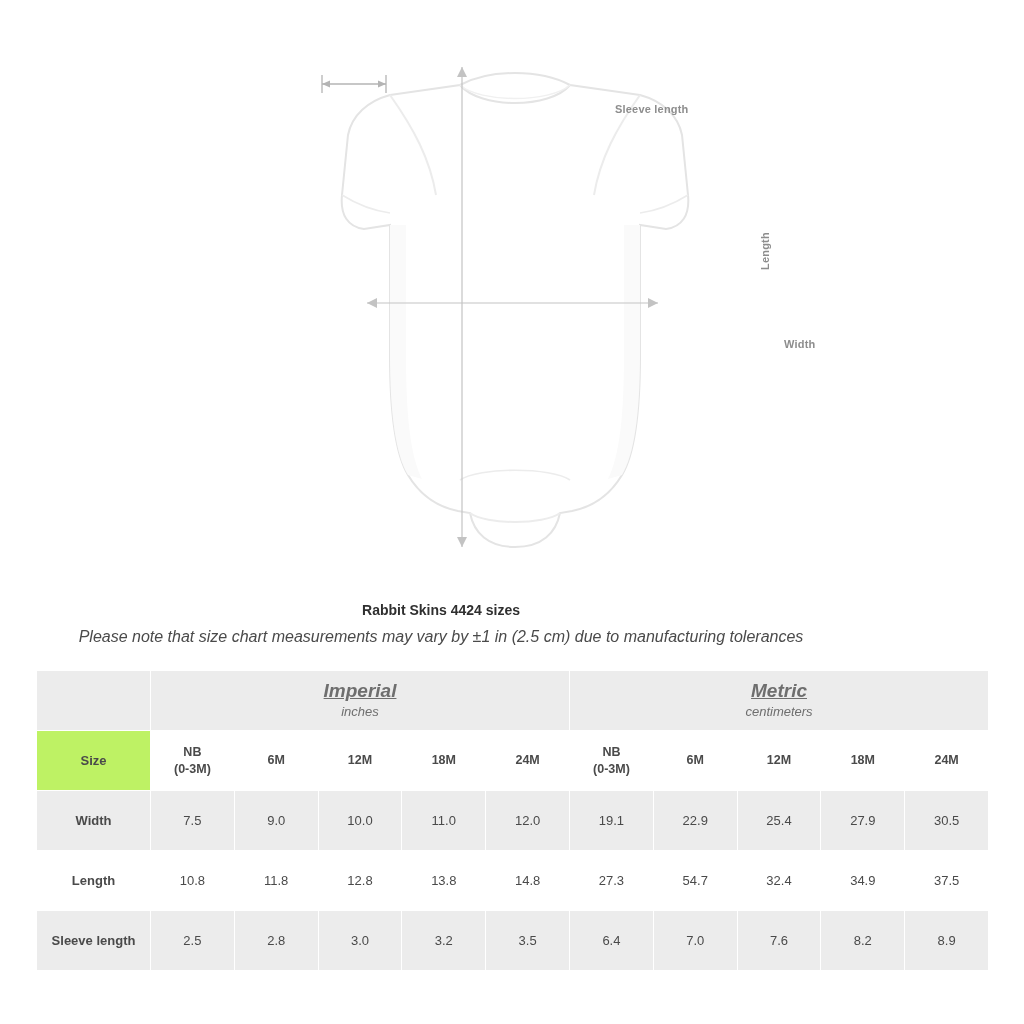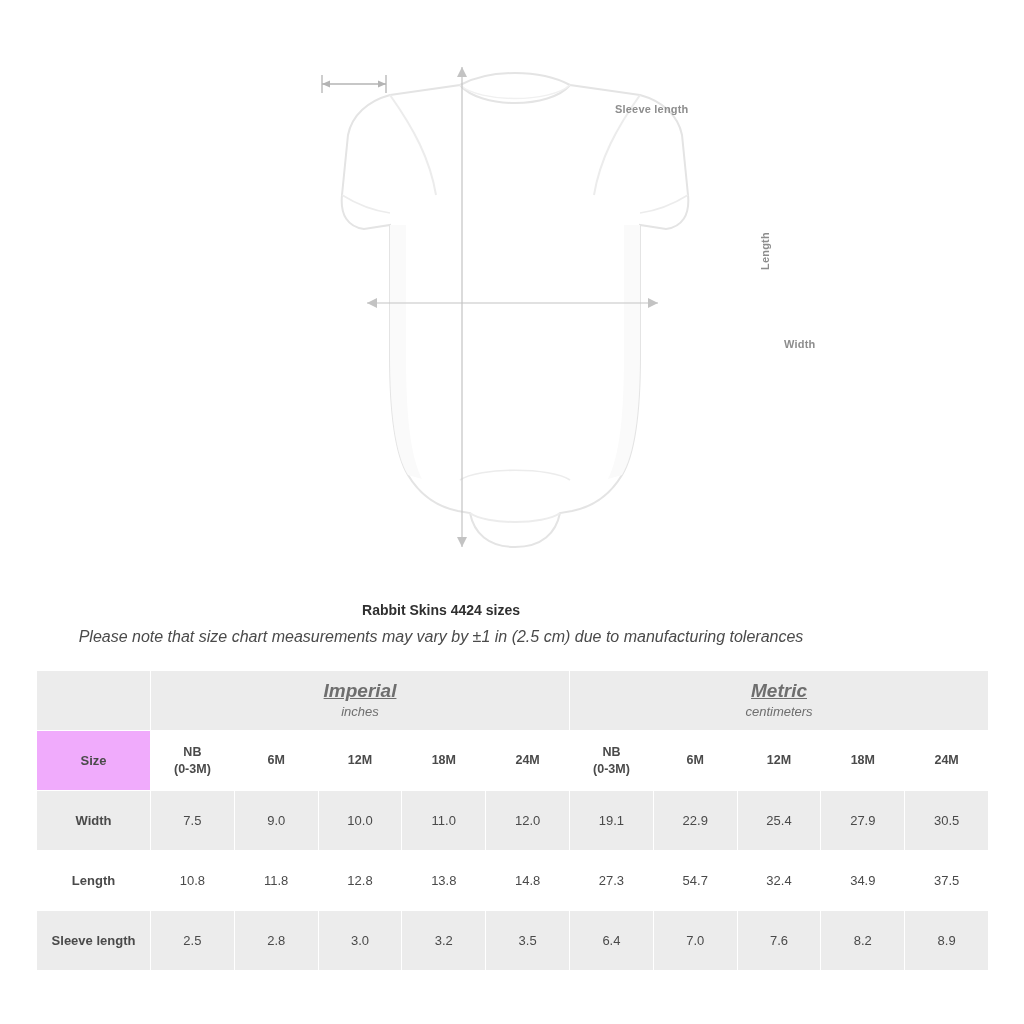--- a/index.html
+++ b/index.html
@@ -122,21 +122,21 @@
     background: #ececec;
   }
   .hdr-row td {
     background: #ffffff;
     font-weight: bold;
     font-size: 12.5px;
     color: #3c3c3c;
     height: 62px;
   }
   .hdr-row td.row-label-head {
-    background: #f0abfc;
+    background: #bef264;
   }
   .hdr-sub {
     display: block;
     font-weight: bold;
     font-size: 12.5px;
     line-height: 1.35;
   }
   .row-label {
     font-weight: bold;
     font-size: 13px;

